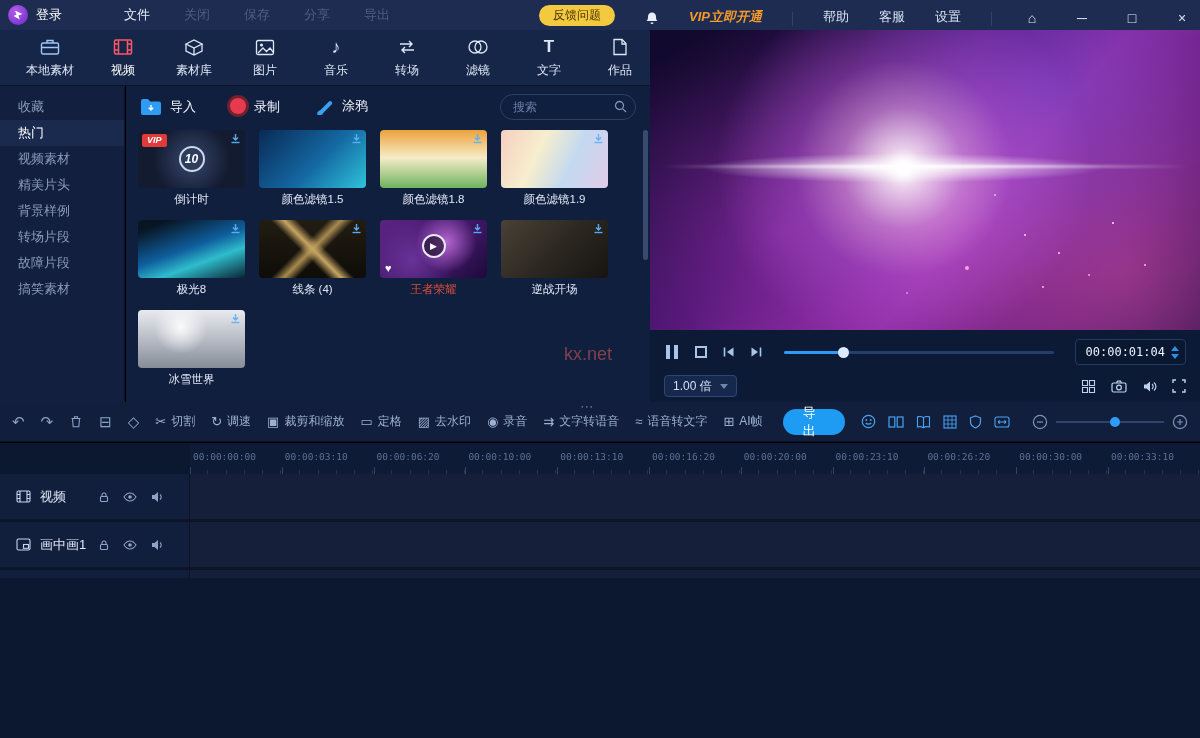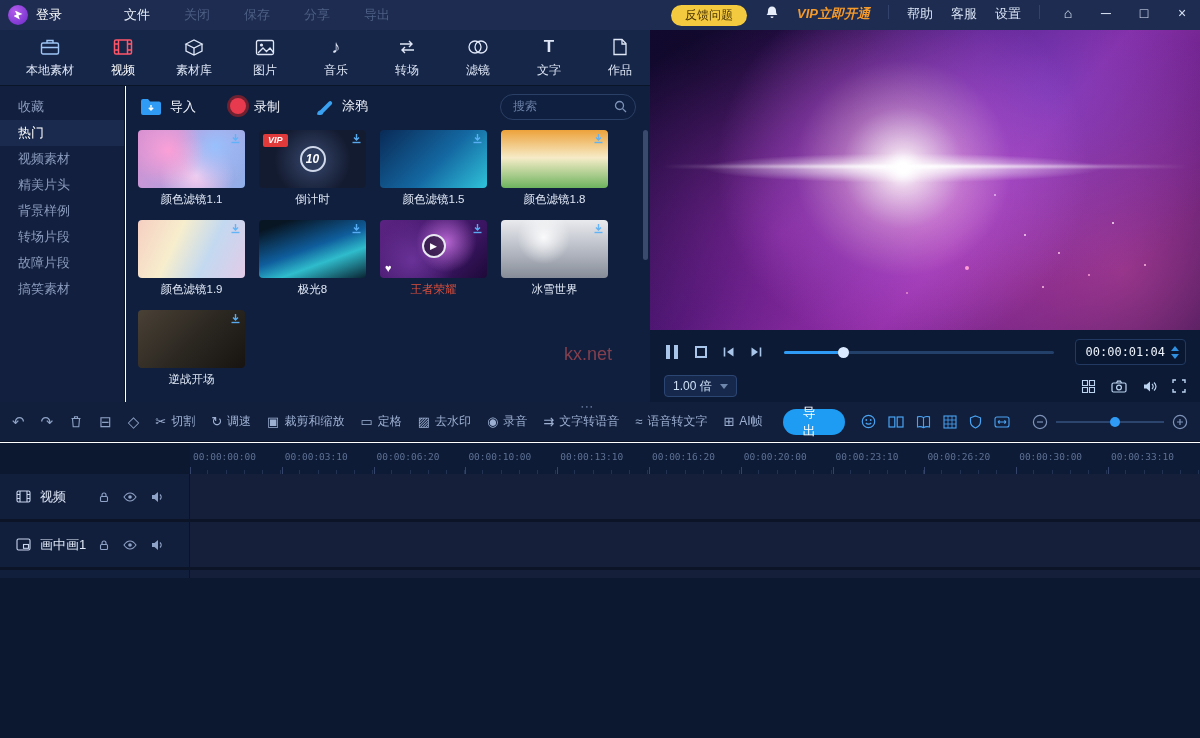--- a/index.html
+++ b/index.html
@@ -1,29 +1,29 @@
 <!DOCTYPE html>
 <html><head>
 <meta charset="utf-8">
 <style>
 *{box-sizing:border-box;margin:0;padding:0}
 html,body{width:1200px;height:738px}
 body{background:#0c1830;font-family:"Liberation Sans","DejaVu Sans",sans-serif;color:#e8eef9;overflow:hidden;font-size:13px}
-.app{position:relative;width:1200px;height:578px;background:#ffffff;overflow:hidden}
+.app{position:relative;width:1200px;height:578px;background:#000000;overflow:hidden}
 svg{display:block}
 
 
 .titlebar{position:absolute;left:0;top:0;width:1200px;height:30px;background:#1d2c50;display:flex;align-items:center;padding:0 8px;z-index:5}
 .logo{width:20px;height:20px;border-radius:50%;background:radial-gradient(circle at 35% 30%,#b35ceb,#6a2ac8);display:flex;align-items:center;justify-content:center;margin-right:8px}
 .logo i{width:9px;height:9px;background:#fff;clip-path:polygon(15% 0,100% 40%,55% 55%,70% 100%,0 60%,35% 45%);display:block}
 .login{color:#fff;cursor:pointer}
 .menu{display:flex;gap:34px;margin-left:62px}
 .menu-item{color:#e6edf9;cursor:pointer}
 .menu-item.disabled{color:#4d5f85}
-.tb-right{margin-left:auto;display:flex;align-items:flex-start;gap:18px}
+.tb-right{margin-left:auto;display:flex;align-items:flex-end;gap:30px}
 .feedback{background:#f3c93f;color:#4a3400;border-radius:11px;padding:2px 14px;font-size:12px;cursor:pointer}
 .bell{cursor:pointer}
 .vip{color:#f59a2b;font-style:italic;font-weight:bold;cursor:pointer}
 .tb-sep{width:1px;height:14px;background:#31426b}
 .tb-link{color:#d9e2f4;cursor:pointer}
 .win-btn{color:#d9e2f4;cursor:pointer;width:20px;text-align:center;font-size:14px}
 
 
 .tabsbar{position:absolute;left:0;top:30px;width:650px;height:56px;background:#162648;display:flex;align-items:center;gap:27px;padding:0 0 0 26px;border-bottom:1px solid #0a1628}
 .tab{display:flex;flex-direction:column;align-items:center;gap:4px;cursor:pointer;min-width:44px}
@@ -36,21 +36,21 @@
 .sidebar{position:absolute;left:0;top:86px;width:125px;height:316px;background:#121f3e;border-right:1px solid #0a1628;padding-top:8px}
 .side-item{height:26px;line-height:26px;padding-left:18px;color:#8b9cbe;cursor:pointer;font-size:13px}
 .side-item.active{color:#ffffff;background:#1a2a4e}
 
 
 .library{position:absolute;left:126px;top:86px;width:524px;height:316px;background:#101f3e;overflow:hidden}
 .lib-actions{height:42px;display:flex;align-items:center;gap:34px;padding:0 14px}
 .lib-action{display:flex;align-items:flex-start;gap:8px;cursor:pointer;color:#f0f4fc}
 .rec-icon{width:16px;height:16px;border-radius:50%;background:#e83a4e;box-shadow:0 0 0 3px #6e2130}
 .search-box{margin-left:auto;position:relative}
-.search-box input{width:136px;height:26px;background:#0e1f40;border:1px solid #2b4066;border-radius:13px;color:#cfe0f5;padding:0 28px 0 12px;font-size:12px;outline:none;font-family:Liberation Mono, monospace}
+.search-box input{width:136px;height:26px;background:#0e1f40;border:1px solid #2b4066;border-radius:13px;color:#cfe0f5;padding:0 28px 0 12px;font-size:12px;outline:none;font-family:Liberation Serif, serif}
 .search-box input::placeholder{color:#6b7fa5}
 .search-icon{position:absolute;right:9px;top:6px}
 .grid{padding:2px 10px 0 12px;display:flex;flex-wrap:wrap;gap:13px 14px}
 .thumb-item{width:107px;cursor:pointer}
 .thumb{position:relative;width:107px;height:58px;border-radius:4px;background:#222;overflow:hidden}
 .dl{position:absolute;top:3px;right:4px;opacity:.95}
 .thumb-label{margin-top:4px;text-align:center;font-size:11.5px;color:#dfe7f5;white-space:nowrap;overflow:hidden}
 .vip-badge{position:absolute;left:4px;top:4px;background:#e03a3a;color:#fff;font-size:9px;font-style:italic;font-weight:bold;padding:1px 5px;border-radius:2px;line-height:11px}
 .count-circle{position:absolute;left:50%;top:50%;transform:translate(-50%,-50%);width:26px;height:26px;border:2px solid #cfd8ea;border-radius:50%;display:flex;align-items:center;justify-content:center;color:#fff;font-weight:bold;font-size:12px;font-style:italic}
 .play-circle{position:absolute;left:50%;top:44%;transform:translate(-50%,-50%);width:24px;height:24px;border:2px solid #e8e8f0;border-radius:50%;background:rgba(10,6,20,.55);display:flex;align-items:center;justify-content:center;color:#fff;font-size:9px}
@@ -278,31 +278,20 @@
             <svg width="13" height="13" viewBox="0 0 13 13">
               <circle cx="5.5" cy="5.5" r="4" fill="none" stroke="#7f93b8" stroke-width="1.3"></circle>
               <path d="M8.6 8.6L12 12" stroke="#7f93b8" stroke-width="1.3"></path>
             </svg>
           </span>
       </div>
     </div>
 
     <div class="grid">
 
-      <div class="thumb-item">
-        <div class="thumb" style="background: radial-gradient(circle at 28% 35%, rgba(255, 160, 215, 0.95), rgba(255, 160, 215, 0) 42%), radial-gradient(circle at 72% 28%, rgba(150, 195, 255, 0.9), rgba(150, 195, 255, 0) 45%), radial-gradient(circle at 55% 78%, rgba(255, 210, 240, 0.9), rgba(255, 210, 240, 0) 50%), linear-gradient(120deg, rgb(217, 143, 208), rgb(143, 176, 234));">
-          <span class="dl">
-              <svg width="11" height="11" viewBox="0 0 11 11">
-                <path d="M5.5 1v6M3 4.5L5.5 7 8 4.5" stroke="#5db2f8" stroke-width="1.4" fill="none"></path>
-                <path d="M1.5 9.5h8" stroke="#5db2f8" stroke-width="1.4"></path>
-              </svg>
-            </span>
-        </div>
-        <div class="thumb-label">颜色滤镜1.1</div>
-      </div>
 
       <div class="thumb-item">
         <div class="thumb" style="background: radial-gradient(circle at 50% 52%, rgb(46, 60, 94) 16%, rgb(19, 27, 48) 62%);">
           <span class="vip-badge">VIP</span>
           <span class="count-circle">10</span>
           <span class="dl">
               <svg width="11" height="11" viewBox="0 0 11 11">
                 <path d="M5.5 1v6M3 4.5L5.5 7 8 4.5" stroke="#5db2f8" stroke-width="1.4" fill="none"></path>
                 <path d="M1.5 9.5h8" stroke="#5db2f8" stroke-width="1.4"></path>
               </svg>
@@ -354,57 +343,68 @@
               <svg width="11" height="11" viewBox="0 0 11 11">
                 <path d="M5.5 1v6M3 4.5L5.5 7 8 4.5" stroke="#5db2f8" stroke-width="1.4" fill="none"></path>
                 <path d="M1.5 9.5h8" stroke="#5db2f8" stroke-width="1.4"></path>
               </svg>
             </span>
         </div>
         <div class="thumb-label">极光8</div>
       </div>
 
 
+      <div class="thumb-item">
+        <div class="thumb" style="background: linear-gradient(45deg, transparent 42%, rgb(199, 165, 99) 50%, transparent 58%), linear-gradient(135deg, transparent 42%, rgb(168, 138, 80) 50%, transparent 58%), linear-gradient(rgb(34, 29, 19), rgb(14, 12, 8));">
+          <span class="dl">
+              <svg width="11" height="11" viewBox="0 0 11 11">
+                <path d="M5.5 1v6M3 4.5L5.5 7 8 4.5" stroke="#5db2f8" stroke-width="1.4" fill="none"></path>
+                <path d="M1.5 9.5h8" stroke="#5db2f8" stroke-width="1.4"></path>
+              </svg>
+            </span>
+        </div>
+        <div class="thumb-label">线条 (4)</div>
+      </div>
 
       <div class="thumb-item">
         <div class="thumb" style="background: radial-gradient(circle at 62% 38%, rgba(210, 120, 235, 0.8), rgba(210, 120, 235, 0) 40%), radial-gradient(circle at 30% 70%, rgba(120, 60, 170, 0.7), rgba(120, 60, 170, 0) 50%), linear-gradient(135deg, rgb(91, 35, 130), rgb(56, 20, 94) 70%, rgb(29, 10, 56));">
           <span class="play-circle">▶</span>
           <span class="fav-heart">♥</span>
           <span class="dl">
               <svg width="11" height="11" viewBox="0 0 11 11">
                 <path d="M5.5 1v6M3 4.5L5.5 7 8 4.5" stroke="#5db2f8" stroke-width="1.4" fill="none"></path>
                 <path d="M1.5 9.5h8" stroke="#5db2f8" stroke-width="1.4"></path>
               </svg>
             </span>
         </div>
         <div class="thumb-label" style="color: rgb(224, 80, 60);">王者荣耀</div>
       </div>
 
       <div class="thumb-item">
+        <div class="thumb" style="background: linear-gradient(135deg, rgb(74, 65, 54), rgb(42, 38, 32) 55%, rgb(23, 19, 16));">
+          <span class="dl">
+              <svg width="11" height="11" viewBox="0 0 11 11">
+                <path d="M5.5 1v6M3 4.5L5.5 7 8 4.5" stroke="#5db2f8" stroke-width="1.4" fill="none"></path>
+                <path d="M1.5 9.5h8" stroke="#5db2f8" stroke-width="1.4"></path>
+              </svg>
+            </span>
+        </div>
+        <div class="thumb-label">逆战开场</div>
+      </div>
+
+      <div class="thumb-item">
         <div class="thumb" style="background: radial-gradient(circle at 40% 30%, rgba(255, 255, 255, 0.9), rgba(255, 255, 255, 0) 35%), linear-gradient(rgb(233, 234, 238), rgb(174, 179, 189) 60%, rgb(135, 141, 152));">
           <span class="dl">
               <svg width="11" height="11" viewBox="0 0 11 11">
                 <path d="M5.5 1v6M3 4.5L5.5 7 8 4.5" stroke="#5db2f8" stroke-width="1.4" fill="none"></path>
                 <path d="M1.5 9.5h8" stroke="#5db2f8" stroke-width="1.4"></path>
               </svg>
             </span>
         </div>
         <div class="thumb-label">冰雪世界</div>
-      </div>
-
-      <div class="thumb-item">
-        <div class="thumb" style="background: linear-gradient(135deg, rgb(74, 65, 54), rgb(42, 38, 32) 55%, rgb(23, 19, 16));">
-          <span class="dl">
-              <svg width="11" height="11" viewBox="0 0 11 11">
-                <path d="M5.5 1v6M3 4.5L5.5 7 8 4.5" stroke="#5db2f8" stroke-width="1.4" fill="none"></path>
-                <path d="M1.5 9.5h8" stroke="#5db2f8" stroke-width="1.4"></path>
-              </svg>
-            </span>
-        </div>
-        <div class="thumb-label">逆战开场</div>
       </div>
     </div>
     <div class="watermark">kx.net</div>
     <div class="lib-scrollbar"></div>
   </section>
 
   <section class="preview">
     <div class="video-canvas">
       <div class="streak"></div>
       <div class="sparks"></div>

